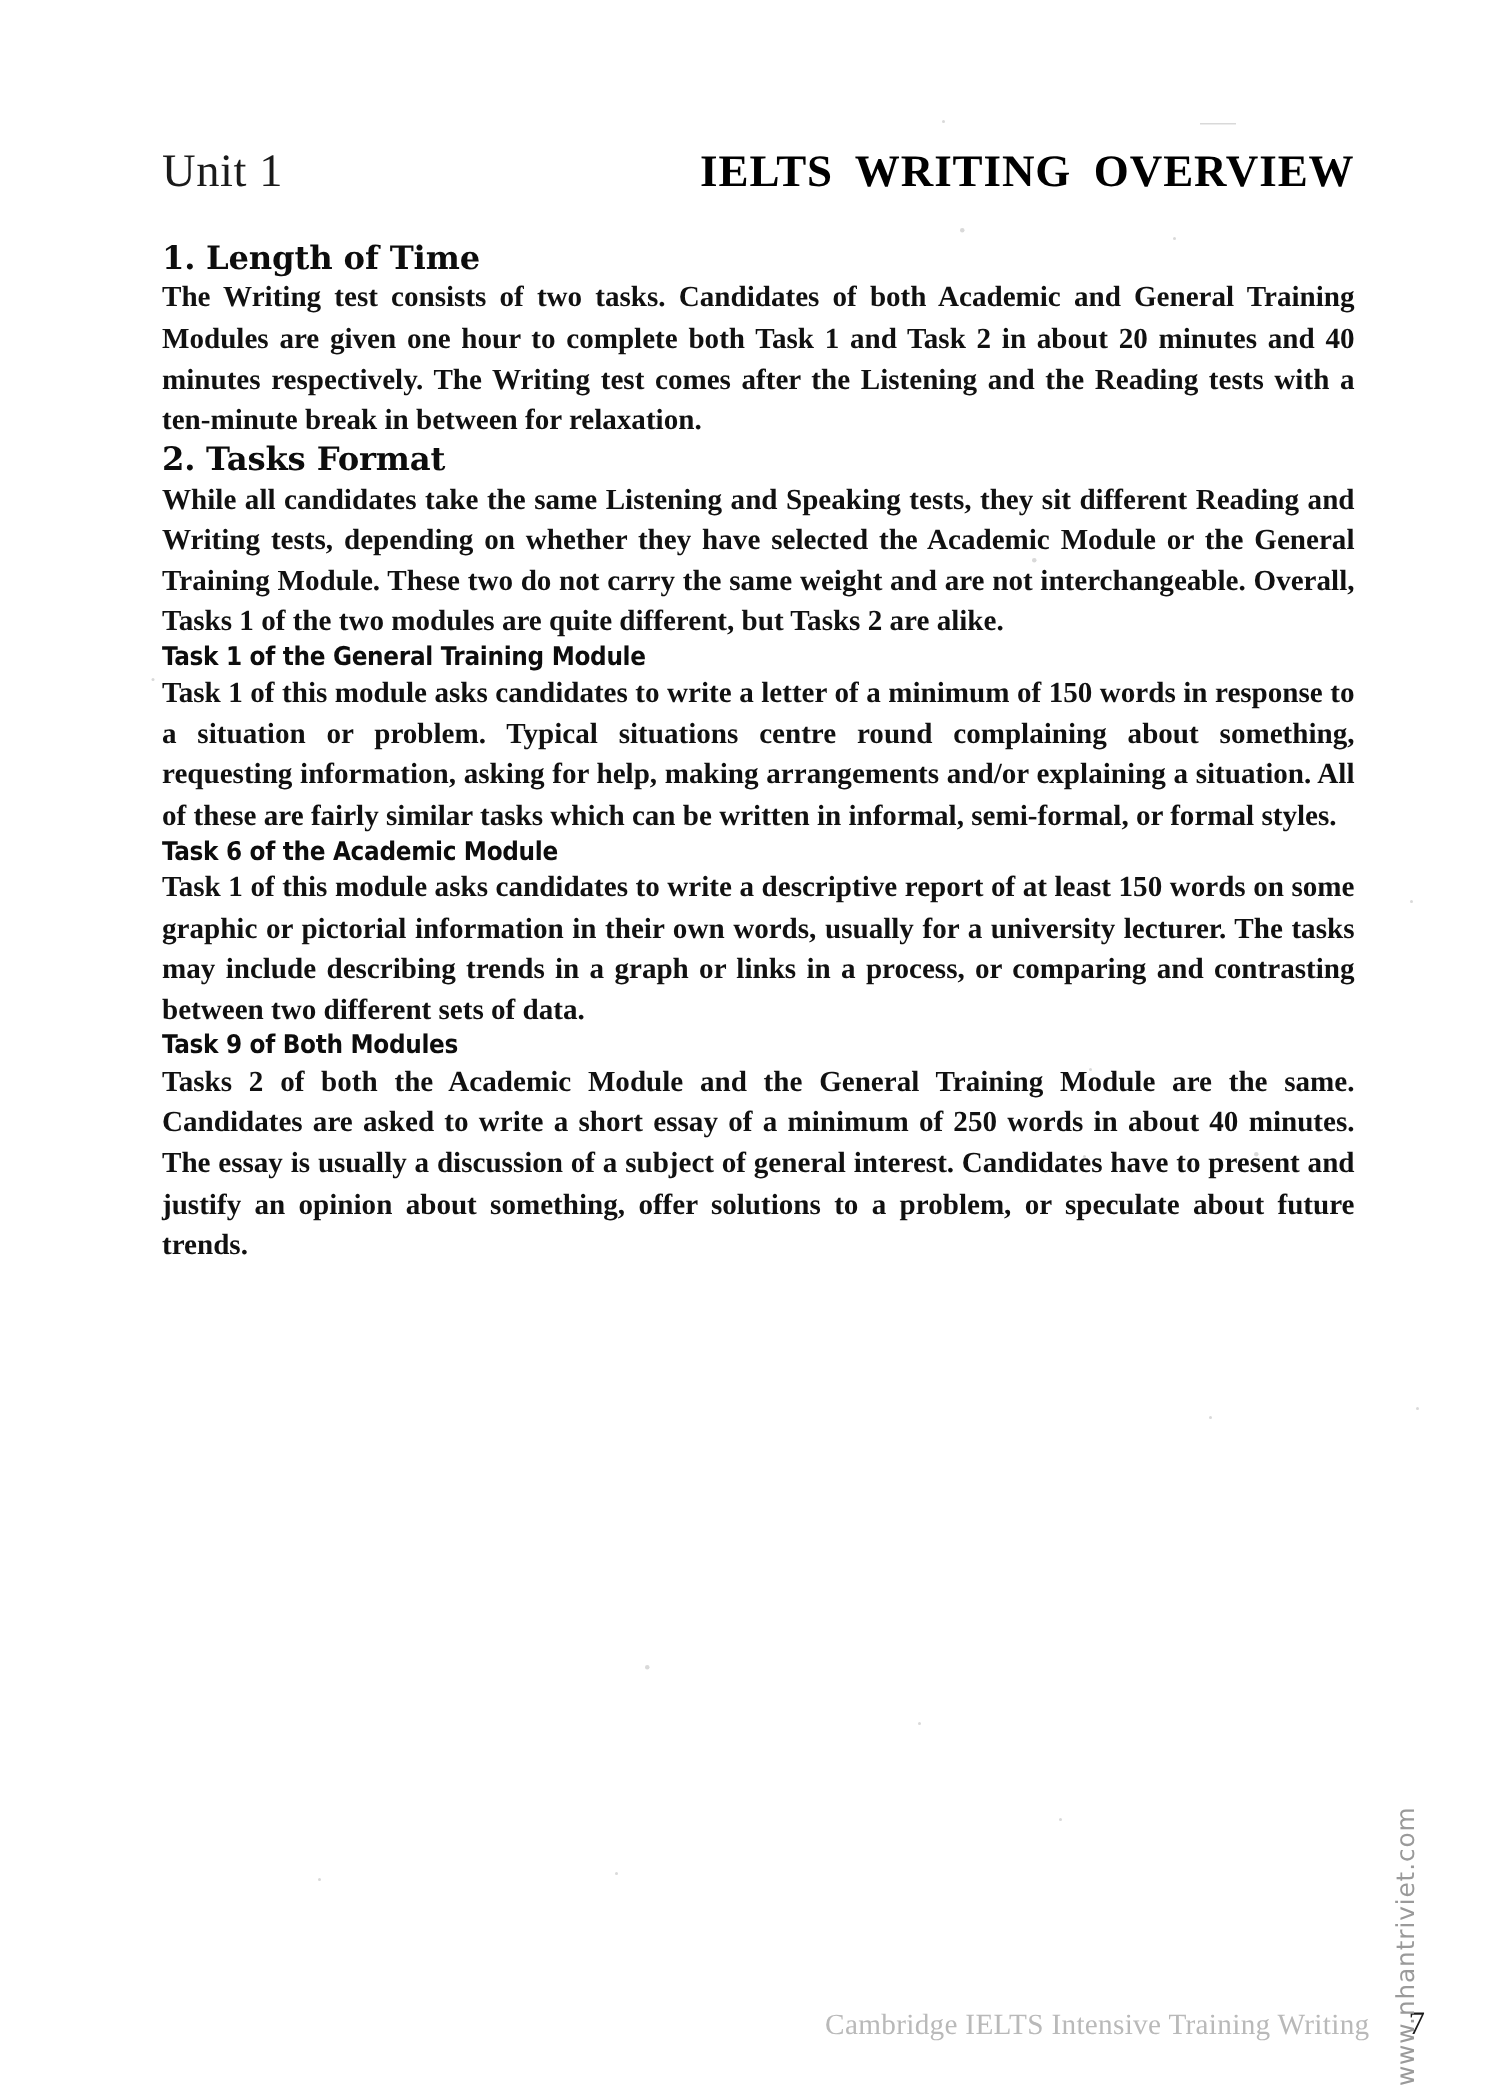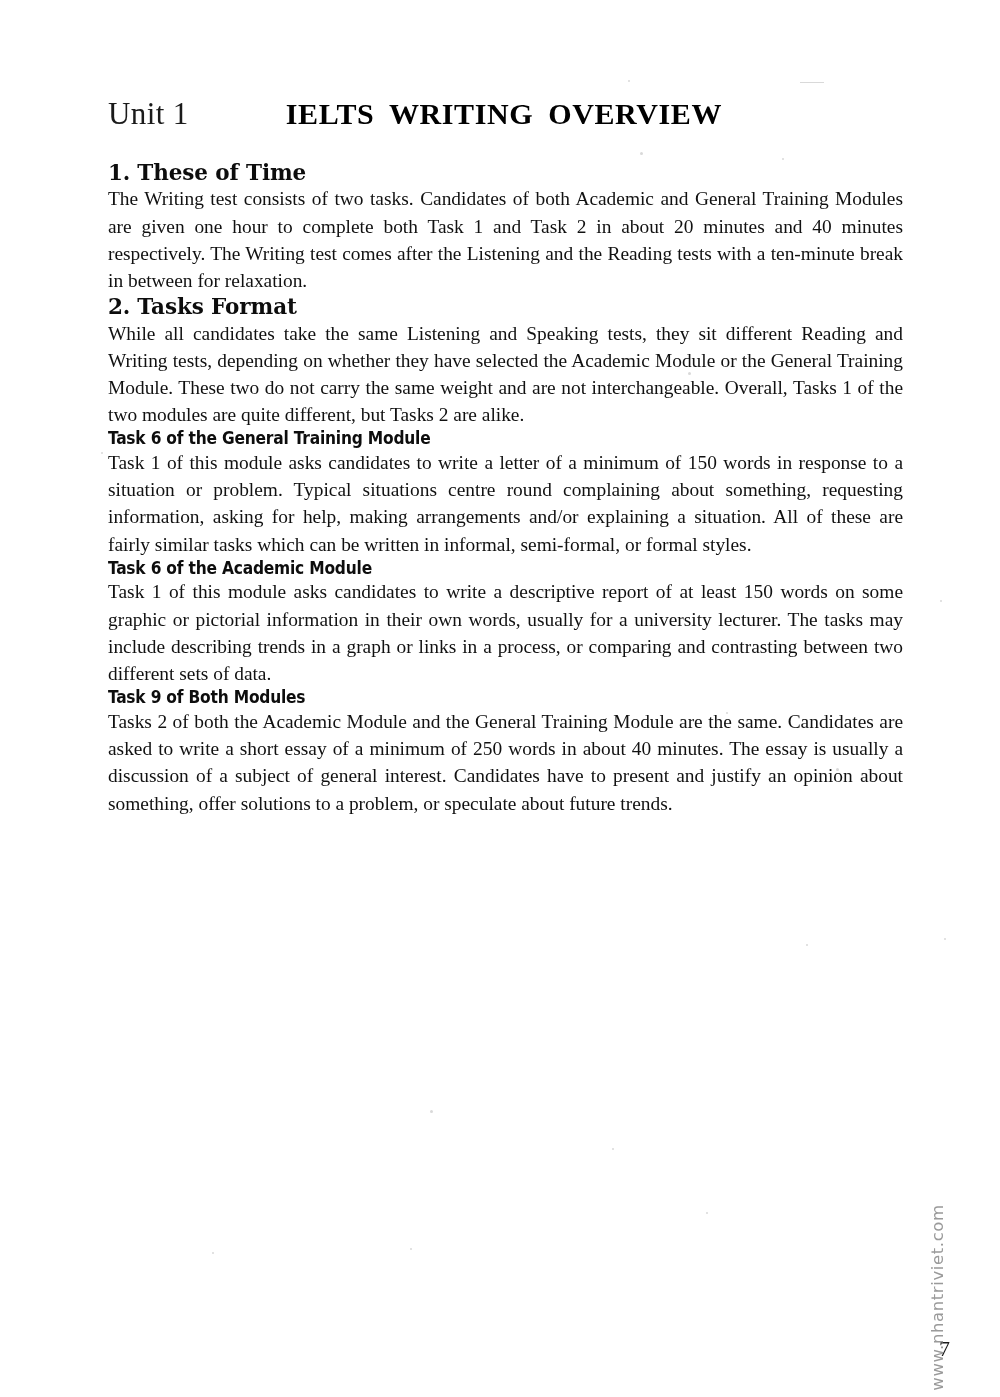--- a/index.html
+++ b/index.html
@@ -26,20 +26,21 @@
 
   
   .chapter-head {
     position: absolute;
     left: 108px;
     top: 96px;
     width: 795px;
     height: 46px;
     display: flex;
     align-items: baseline;
+    justify-content: space-between;
   }
   .unit-label {
     font-family: "Liberation Serif", "DejaVu Serif", serif;
     font-size: 31px;
     font-weight: 400;
     letter-spacing: 0.4px;
     color: #1a1a1a;
     white-space: nowrap;
   }
   .chapter-title {
@@ -86,20 +87,21 @@
 
   p.body-text {
     margin: 0;
     font-family: "Liberation Serif", "DejaVu Serif", serif;
     font-size: 19.4px;
     line-height: 27.2px;
     color: #111111;
     text-align: justify;
     text-justify: inter-word;
     hyphens: manual;
+    font-weight: bold;
   }
 
   
   .blk-sec1-head   { margin-top: 12px; }
   .blk-sec1-body   { margin-top: 21px; }
   .blk-sec2-head   { margin-top: 42px; }
   .blk-sec2-body   { margin-top: 21px; }
   .blk-sub1-head   { margin-top: 39px; }
   .blk-sub1-body   { margin-top: 21px; }
   .blk-sub2-head   { margin-top: 39px; }
@@ -170,30 +172,30 @@
 <div class="page">
 
   <div class="chapter-head">
     <div class="unit-label">Unit 1</div>
     <div class="chapter-title">IELTS WRITING OVERVIEW</div>
   </div>
 
   <div class="content">
 
     <h2 class="section-heading blk-sec1-head">
-      <span class="num">1.</span><span>These of Time</span>
+      <span class="num">1.</span><span>Length of Time</span>
     </h2>
     <p class="body-text blk-sec1-body">The Writing test consists of two tasks. Candidates of both Academic and General Training Modules are given one hour to complete both Task 1 and Task 2 in about 20 minutes and 40 minutes respectively. The Writing test comes after the Listening and the Reading tests with a ten-minute break in between for relaxation.</p>
 
     <h2 class="section-heading blk-sec2-head">
       <span class="num">2.</span><span>Tasks Format</span>
     </h2>
     <p class="body-text blk-sec2-body">While all candidates take the same Listening and Speaking tests, they sit different Reading and Writing tests, depending on whether they have selected the Academic Module or the General Training Module. These two do not carry the same weight and are not interchangeable. Overall, Tasks 1 of the two modules are quite different, but Tasks 2 are alike.</p>
 
-    <h3 class="sub-heading blk-sub1-head">Task 6 of the General Training Module</h3>
+    <h3 class="sub-heading blk-sub1-head">Task 1 of the General Training Module</h3>
     <p class="body-text blk-sub1-body">Task 1 of this module asks candidates to write a letter of a minimum of 150 words in response to a situation or problem. Typical situations centre round complaining about something, requesting information, asking for help, making arrangements and/or explaining a situation. All of these are fairly similar tasks which can be written in informal, semi-formal, or formal styles.</p>
 
     <h3 class="sub-heading blk-sub2-head">Task 6 of the Academic Module</h3>
     <p class="body-text blk-sub2-body">Task 1 of this module asks candidates to write a descriptive report of at least 150 words on some graphic or pictorial information in their own words, usually for a university lecturer. The tasks may include describing trends in a graph or links in a process, or comparing and contrasting between two different sets of data.</p>
 
     <h3 class="sub-heading blk-sub3-head">Task 9 of Both Modules</h3>
     <p class="body-text blk-sub3-body">Tasks 2 of both the Academic Module and the General Training Module are the same. Candidates are asked to write a short essay of a minimum of 250 words in about 40 minutes. The essay is usually a discussion of a subject of general interest. Candidates have to present and justify an opinion about something, offer solutions to a problem, or speculate about future trends.</p>
 
 
   </div>
@@ -210,20 +212,21 @@
   <div class="speck" style="left:722px;  top:770px; width:2px; height:2px;"></div>
   <div class="speck" style="left:944px;  top:938px; width:2px; height:2px;"></div>
   <div class="speck" style="left:806px;  top:944px; width:2px; height:2px;"></div>
   <div class="speck" style="left:430px;  top:1110px; width:3px; height:3px;"></div>
   <div class="speck" style="left:612px;  top:1148px; width:2px; height:2px;"></div>
   <div class="speck" style="left:212px;  top:1252px; width:2px; height:2px;"></div>
   <div class="speck" style="left:410px;  top:1248px; width:2px; height:2px;"></div>
   <div class="speck" style="left:706px;  top:1212px; width:2px; height:2px;"></div>
 
   <div class="footer">
+    <div class="footer-source">Cambridge IELTS Intensive Training Writing</div>
     <div class="page-number">7</div>
   </div>
 
   <div class="watermark">
     <span>www.nhantriviet.com</span>
   </div>
 
 </div>
 
 </body></html>

